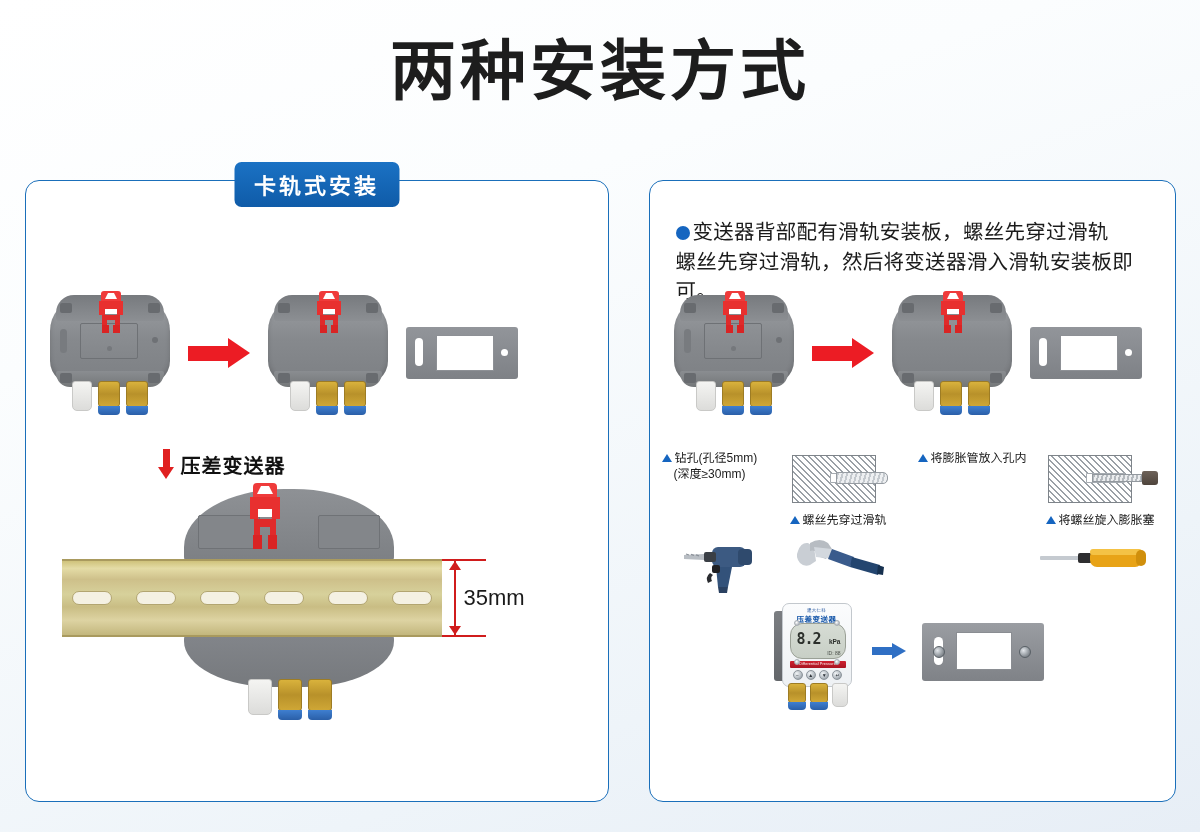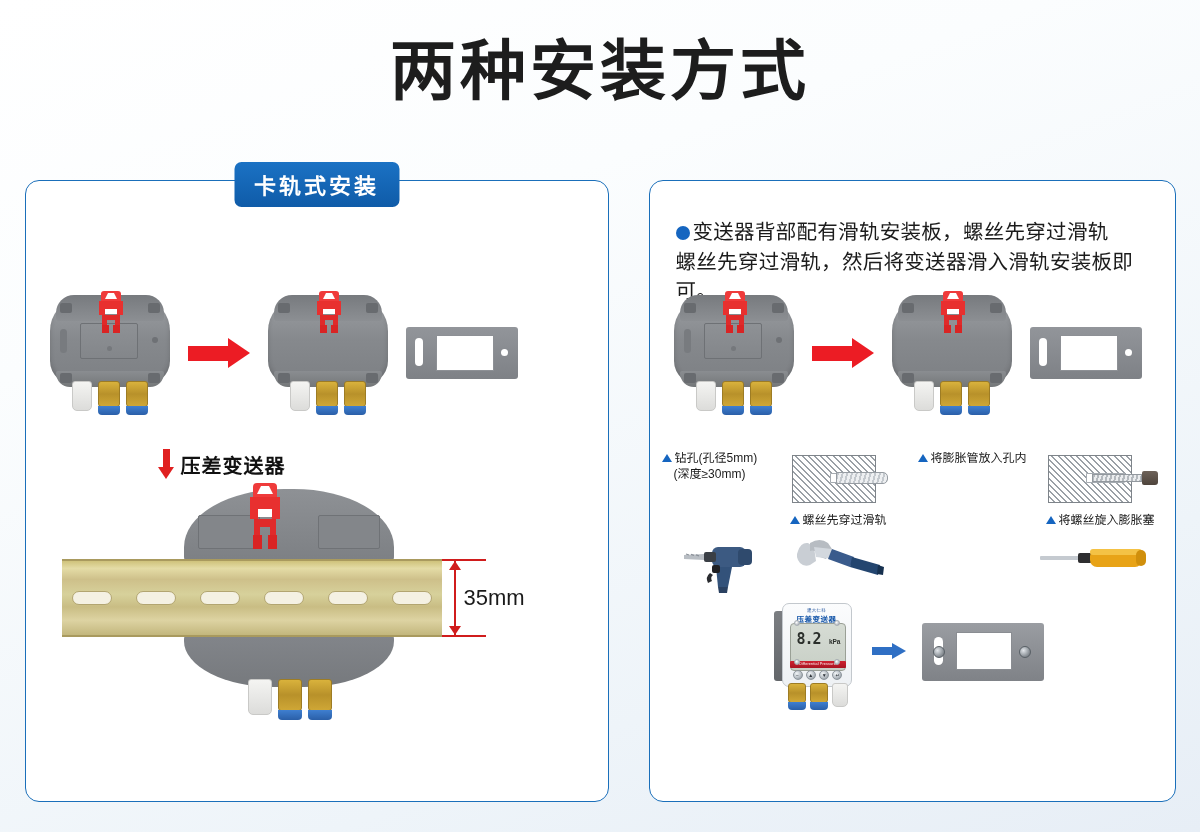--- a/index.html
+++ b/index.html
@@ -632,24 +632,24 @@
     top: 9px; left: 0; right: 0;
     text-align: center;
     font-size: 7.5px;
     font-weight: bold;
     color: #1254a8;
     letter-spacing: .5px;
   }
   .tr-lcd {
     position: absolute;
     left: 7px; top: 19px;
-    width: 56px; height: 48px;
+    width: 56px; height: 36px;
     background: linear-gradient(180deg,#d6dcd4 0%, #c8cfc6 100%);
     border: 1px solid #9aa096;
-    border-radius: 4px;
+    border-radius: 12px;
   }
   .tr-value {
     position: absolute;
     left: 6px; top: 6px;
     font-family: "DejaVu Sans Mono", monospace;
     font-size: 15px;
     font-weight: bold;
     color: #2b2f2b;
     letter-spacing: -1px;
   }

